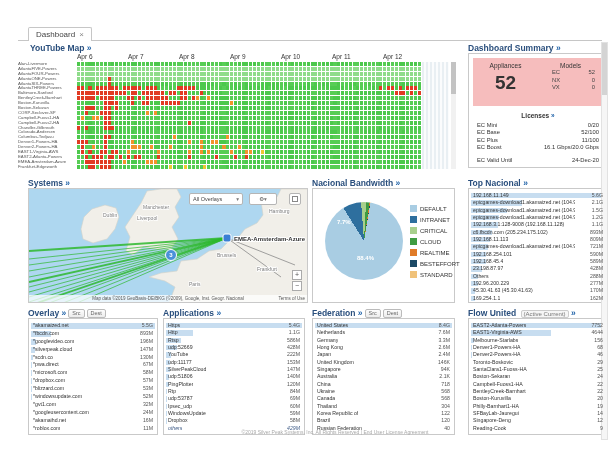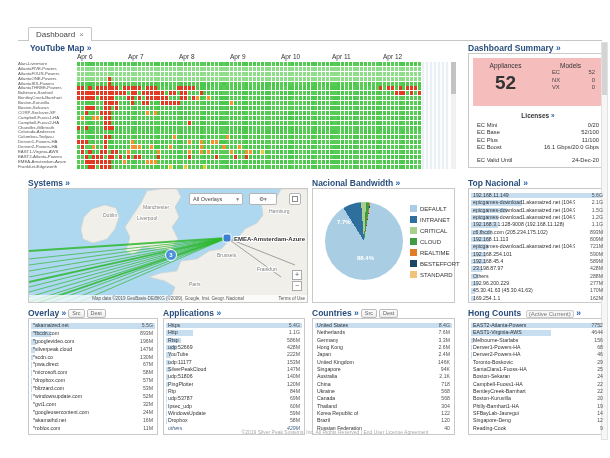--- a/index.html
+++ b/index.html
@@ -2620,21 +2620,21 @@
 
         <div class="lrow">
           <span class="bar" style="width: 0%;"></span>
           <span class="nm it">others</span>
           <span class="vl it">429M</span>
         </div>
       </div>
   </div>
 
   <div class="hdr" style="left:312px; top:308px;">
-    <span>Countries</span> <span class="arr">»</span><span class="tgl">Src</span><span class="tgl">Dest</span>
+    <span>Federation</span> <span class="arr">»</span><span class="tgl">Src</span><span class="tgl">Dest</span>
   </div>
   <div class="panel" style="left:312px; top:318px; width:143px; height:117px;">
     <div class="lst r15">
 
         <div class="lrow">
           <span class="bar" style="width: 100%;"></span>
           <span class="nm">United States</span>
           <span class="vl">8.4G</span>
         </div>
 
@@ -2718,21 +2718,21 @@
 
         <div class="lrow">
           <span class="bar" style="width: 0%;"></span>
           <span class="nm">Russian Federation</span>
           <span class="vl">40</span>
         </div>
       </div>
   </div>
 
   <div class="hdr" style="left:468px; top:308px;">
-    <span>Hong Counts</span> <span class="sub">(Active Current)</span> <span class="arr">»</span>
+    <span>Flow United</span> <span class="sub">(Active Current)</span> <span class="arr">»</span>
   </div>
   <div class="panel" style="left:468px; top:318px; width:140px; height:117px;">
     <div class="lst r15">
 
         <div class="lrow">
           <span class="bar" style="width: 100%;"></span>
           <span class="nm">EAST2-Atlanta-Powers</span>
           <span class="vl">7752</span>
         </div>
 

